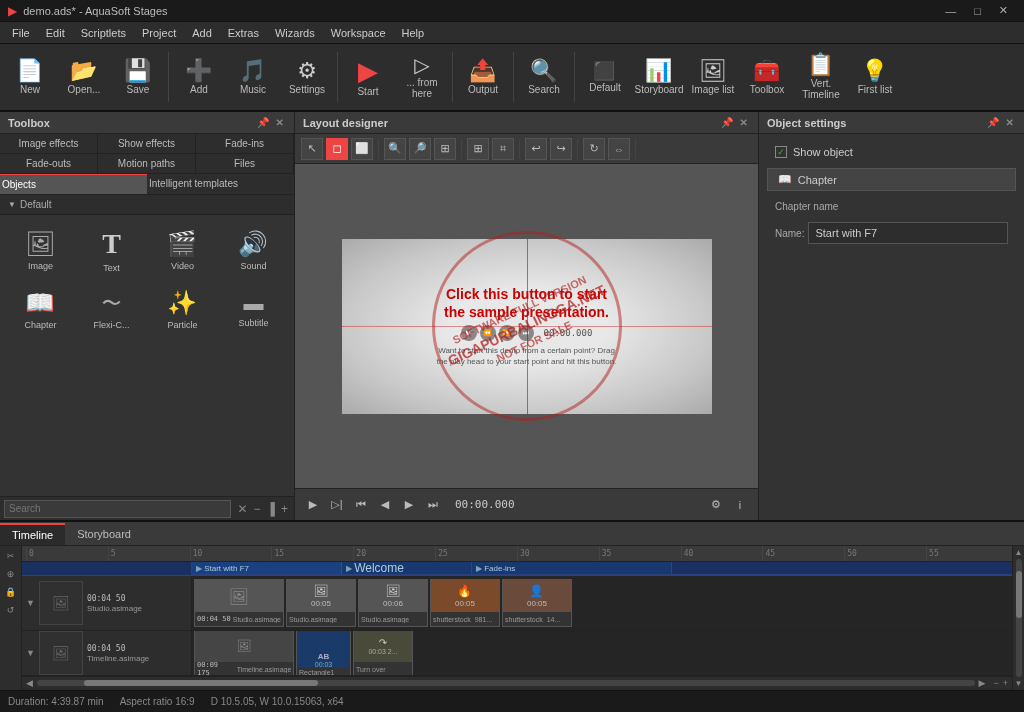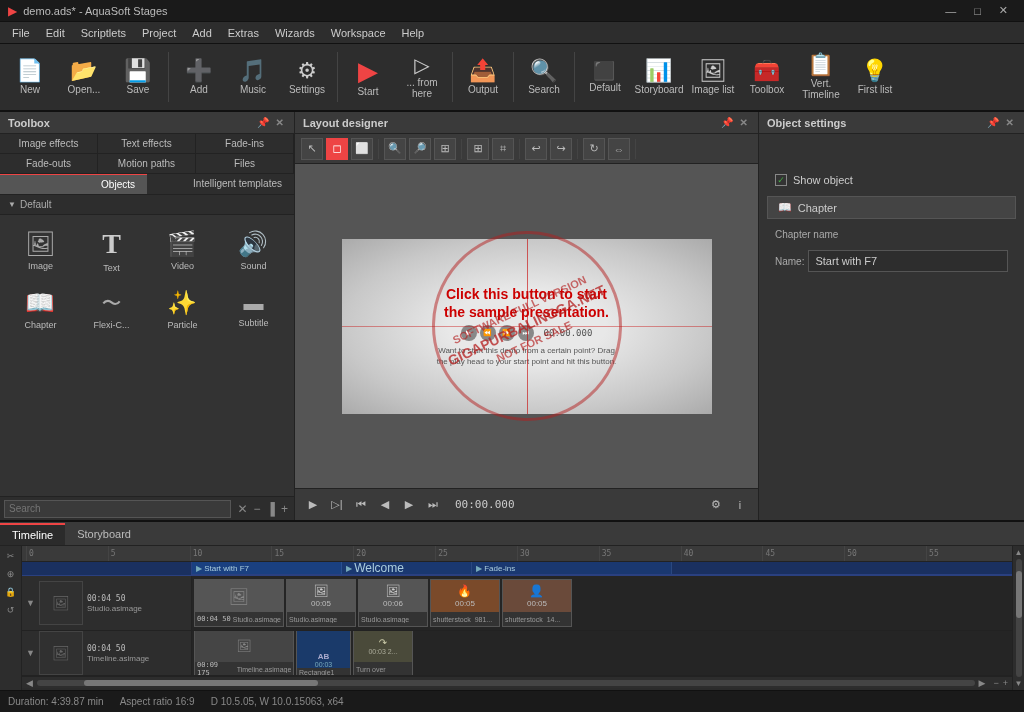--- a/index.html
+++ b/index.html
@@ -28,21 +28,21 @@
 
     
     #toolbox { width: 295px; background: #333; border-right: 1px solid #222; display: flex; flex-direction: column; }
     .panel-header { height: 22px; background: #3a3a3a; display: flex; align-items: center; justify-content: space-between; padding: 0 8px; border-bottom: 1px solid #222; font-size: 11px; font-weight: bold; color: #ccc; }
     .panel-header-btns { display: flex; gap: 2px; }
     .panel-header-btns span { cursor: pointer; color: #888; font-size: 10px; padding: 0 2px; }
     .tab-row { display: flex; background: #2d2d2d; border-bottom: 1px solid #222; }
     .tab-btn { flex: 1; text-align: center; padding: 4px 2px; font-size: 10px; cursor: pointer; color: #bbb; border-right: 1px solid #222; }
     .tab-row2 { display: flex; background: #2d2d2d; border-bottom: 1px solid #222; }
     .objects-row { display: flex; background: #2d2d2d; border-bottom: 1px solid #222; }
-    .objects-tab { flex: 1; text-align: right; padding: 4px 12px; font-size: 10px; cursor: pointer; color: #bbb; }
+    .objects-tab { flex: 1; text-align: left; padding: 4px 2px; font-size: 10px; cursor: pointer; color: #bbb; }
     .objects-tab.active { background: #555; color: #fff; border-top: 1px solid #e44; }
     .category-header { padding: 4px 8px; font-size: 10px; color: #aaa; display: flex; align-items: center; gap: 4px; background: #2d2d2d; border-bottom: 1px solid #222; }
     .category-header::before { content: '▼'; font-size: 8px; }
     .objects-grid { display: grid; grid-template-columns: repeat(4, 1fr); gap: 2px; padding: 6px; flex: 1; align-content: start; }
     .obj-item { display: flex; flex-direction: column; align-items: center; justify-content: center; padding: 6px 2px; cursor: pointer; border: 1px solid transparent; gap: 3px; }
     .obj-icon { font-size: 24px; color: #aaa; }
     .obj-label { font-size: 9px; color: #bbb; }
     .search-bar { height: 24px; background: #2d2d2d; border-top: 1px solid #222; display: flex; align-items: center; padding: 0 4px; gap: 4px; }
     .search-bar input { flex: 1; background: #3a3a3a; border: 1px solid #555; color: #ccc; height: 18px; padding: 0 4px; font-size: 10px; }
     .search-bar-btns { display: flex; gap: 2px; }
@@ -58,21 +58,21 @@
     .canvas-title { font-size: 14px; font-weight: bold; color: #cc0000; text-align: center; line-height: 1.3; }
     .canvas-playbar { display: flex; align-items: center; gap: 4px; margin-top: 4px; }
     .canvas-time { font-family: monospace; font-size: 9px; color: #555; }
     .canvas-vline { position: absolute; left: 50%; top: 0; bottom: 0; width: 1px; background: rgba(200,0,0,0.6); }
     .canvas-hline { position: absolute; top: 50%; left: 0; right: 0; height: 1px; background: rgba(200,0,0,0.4); }
     .designer-controls { height: 32px; background: #3a3a3a; display: flex; align-items: center; padding: 0 8px; gap: 4px; border-top: 1px solid #222; }
     .ctrl-btn { width: 20px; height: 20px; display: flex; align-items: center; justify-content: center; cursor: pointer; color: #bbb; font-size: 11px; }
     .time-display { font-family: monospace; font-size: 11px; color: #ccc; margin-left: 8px; }
 
     
-    #obj-settings { width: 265px; background: #333; display: flex; flex-direction: column; gap: 28px; }
+    #obj-settings { width: 265px; background: #333; display: flex; flex-direction: column; }
     .settings-content { padding: 8px; display: flex; flex-direction: column; gap: 6px; }
     .show-object-row { display: flex; align-items: center; gap: 6px; padding: 4px 8px; }
     .checkbox-icon { width: 12px; height: 12px; border: 1px solid #888; display: flex; align-items: center; justify-content: center; color: #4a4; font-size: 9px; cursor: pointer; }
     .chapter-btn { display: flex; align-items: center; gap: 6px; background: #444; border: 1px solid #555; padding: 4px 10px; cursor: pointer; color: #ccc; font-size: 11px; width: 100%; }
     .chapter-btn .book-icon { color: #aaa; }
     .chapter-name-label { font-size: 10px; color: #aaa; padding: 4px 8px 2px; }
     .name-field { margin: 0 8px; background: #2d2d2d; border: 1px solid #555; color: #ccc; height: 22px; padding: 0 6px; font-size: 11px; width: calc(100% - 16px); }
 
     
     #timeline-section { height: 170px; background: #2b2b2b; border-top: 2px solid #111; display: flex; flex-direction: column; }
@@ -229,21 +229,21 @@
   <div id="toolbox">
     <div class="panel-header">
       <span>Toolbox</span>
       <div class="panel-header-btns">
         <span>📌</span>
         <span>✕</span>
       </div>
     </div>
     <div class="tab-row">
       <div class="tab-btn">Image effects</div>
-      <div class="tab-btn">Text effects</div>
+      <div class="tab-btn">Show effects</div>
       <div class="tab-btn">Fade-ins</div>
     </div>
     <div class="tab-row2 tab-row">
       <div class="tab-btn">Fade-outs</div>
       <div class="tab-btn">Motion paths</div>
       <div class="tab-btn">Files</div>
     </div>
     <div class="objects-row">
       <div class="objects-tab active">Objects</div>
       <div class="objects-tab">Intelligent templates</div>

